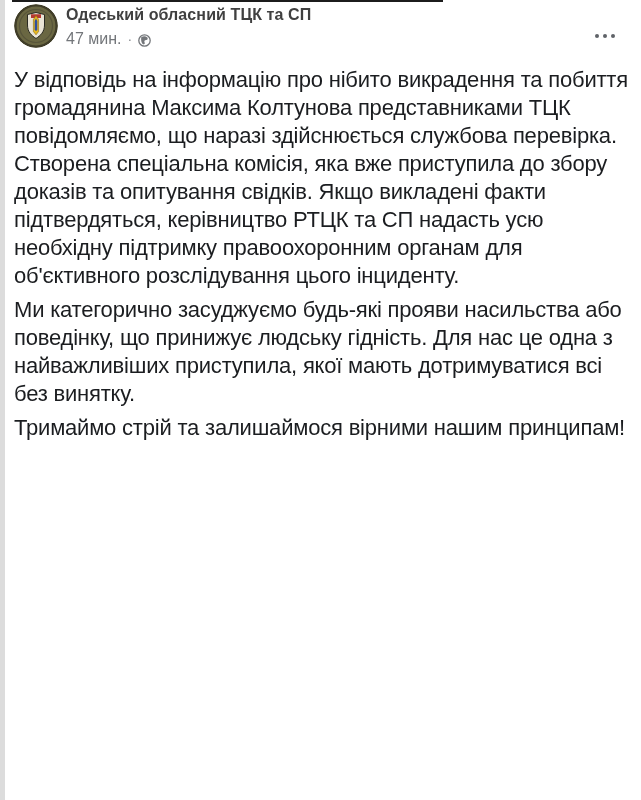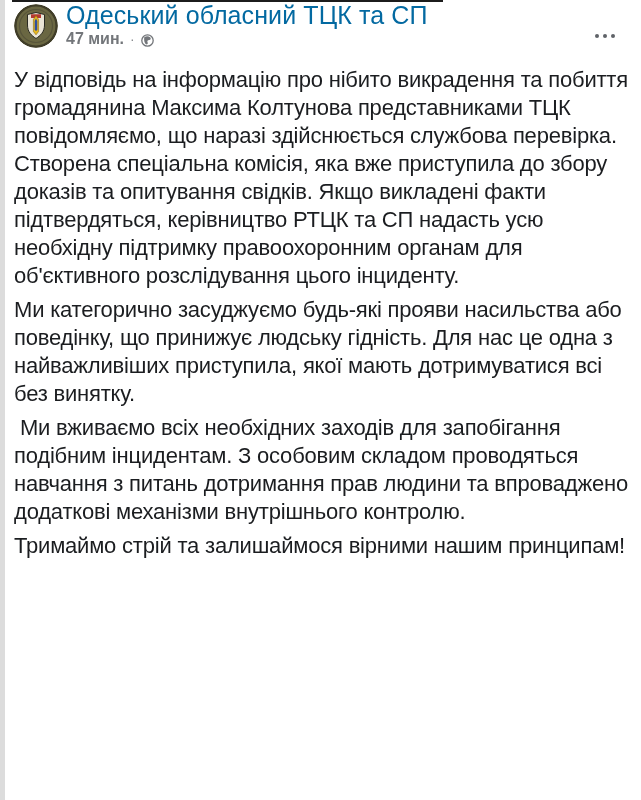--- a/index.html
+++ b/index.html
@@ -20,29 +20,29 @@
   }
   .post { position: absolute; left: 5px; top: 0; width: 636px; }
   .post-header { position: relative; height: 52px; padding: 4px 0 0 9px; }
   .avatar {
     position: absolute; left: 9px; top: 4px;
     width: 44px; height: 44px; border-radius: 50%;
     cursor: pointer; display: block;
   }
   .header-text { position: absolute; left: 61px; top: 3px; }
   .page-name {
-    font-size: 25px; font-weight: normal; color: #0369a1;
+    font-size: 16px; font-weight: bold; color: #404040;
     letter-spacing: 0.1px; line-height: 24px; cursor: pointer;
     white-space: nowrap;
   }
   .meta-row {
     display: flex; align-items: center; gap: 6px;
     margin-top: 3px; color: #73767a; font-size: 16px; line-height: 18px;
   }
-  .timestamp { cursor: pointer; font-weight: bold; }
+  .timestamp { cursor: pointer; }
   .dot-sep { color: #8a8d91; font-size: 14px; }
   .globe-icon { display: inline-block; margin-top: 2px; }
   .more-btn {
     position: absolute; right: 22px; top: 30px;
     display: flex; gap: 4px; align-items: center;
     padding: 4px; cursor: pointer;
   }
   .more-btn i {
     width: 4px; height: 4px; background: #5f6368; border-radius: 50%;
     display: block;
@@ -92,17 +92,16 @@
     <div class="more-btn">
       <i></i>
       <i></i>
       <i></i>
     </div>
   </div>
 
   <div class="post-body">
     <p>У відповідь на інформацію про нібито викрадення та побиття громадянина Максима Колтунова представниками ТЦК повідомляємо, що наразі здійснюється службова перевірка. Створена спеціальна комісія, яка вже приступила до збору доказів та опитування свідків. Якщо викладені факти підтвердяться, керівництво РТЦК та СП надасть усю необхідну підтримку правоохоронним органам для об'єктивного розслідування цього інциденту.</p>
     <p>Ми категорично засуджуємо будь-які прояви насильства або поведінку, що принижує людську гідність. Для нас це одна з найважливіших приступила, якої мають дотримуватися всі без винятку.</p>
-    <p> Ми вживаємо всіх необхідних заходів для запобігання подібним інцидентам. З особовим складом проводяться навчання з питань дотримання прав людини та впроваджено додаткові механізми внутрішнього контролю.</p>
     <p>Тримаймо стрій та залишаймося вірними нашим принципам!</p>
   </div>
 
 </div>
 
 </body></html>

